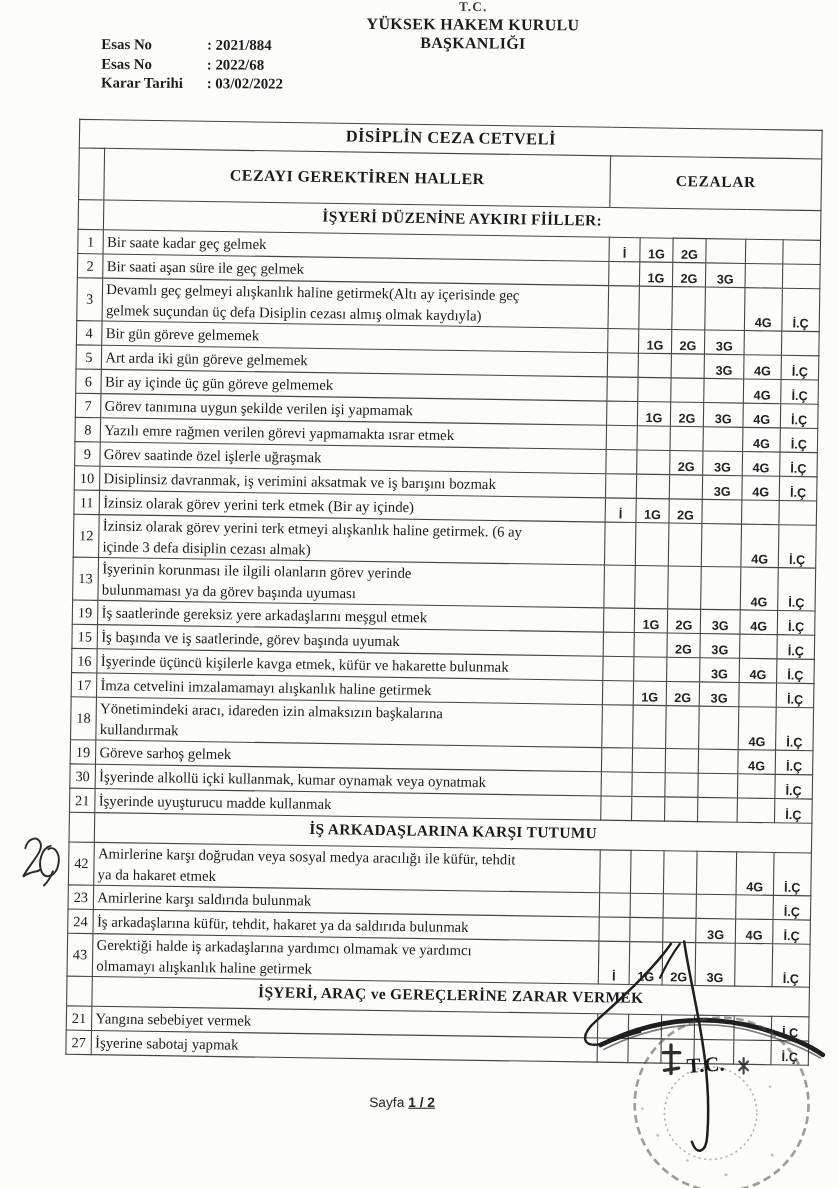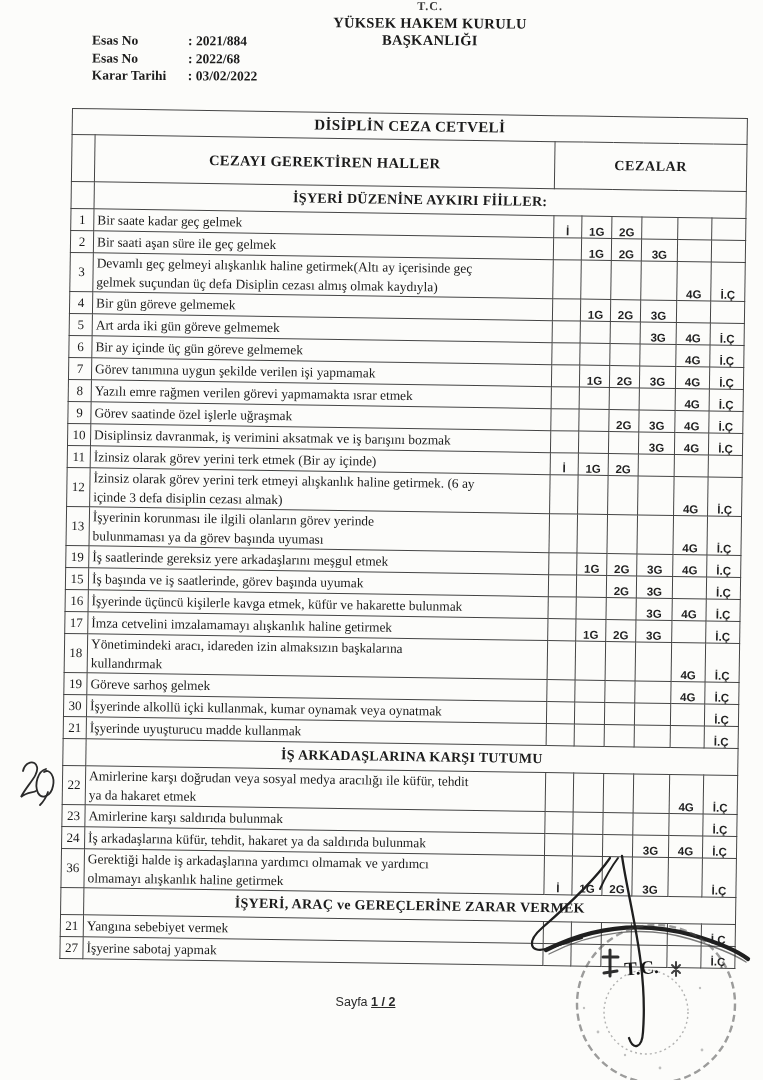--- a/index.html
+++ b/index.html
@@ -312,21 +312,21 @@
           <td class="pen"></td>
           <td class="pen"></td>
           <td class="pen"></td>
           <td class="pen">İ.Ç</td>
         </tr>
         <tr class="section-row">
           <td class="num"></td>
           <td class="section" colspan="7">İŞ ARKADAŞLARINA KARŞI TUTUMU</td>
         </tr>
         <tr class="item-row">
-          <td class="num">22</td>
+          <td class="num">42</td>
           <td class="desc">Amirlerine karşı doğrudan veya sosyal medya aracılığı ile küfür, tehdit
 ya da hakaret etmek</td>
           <td class="pen"></td>
           <td class="pen"></td>
           <td class="pen"></td>
           <td class="pen"></td>
           <td class="pen">4G</td>
           <td class="pen">İ.Ç</td>
         </tr>
         <tr class="item-row">
@@ -343,21 +343,21 @@
           <td class="num">24</td>
           <td class="desc">İş arkadaşlarına küfür, tehdit, hakaret ya da saldırıda bulunmak</td>
           <td class="pen"></td>
           <td class="pen"></td>
           <td class="pen"></td>
           <td class="pen">3G</td>
           <td class="pen">4G</td>
           <td class="pen">İ.Ç</td>
         </tr>
         <tr class="item-row">
-          <td class="num">36</td>
+          <td class="num">43</td>
           <td class="desc">Gerektiği halde iş arkadaşlarına yardımcı olmamak ve yardımcı
 olmamayı alışkanlık haline getirmek</td>
           <td class="pen">İ</td>
           <td class="pen">1G</td>
           <td class="pen">2G</td>
           <td class="pen">3G</td>
           <td class="pen"></td>
           <td class="pen">İ.Ç</td>
         </tr>
         <tr class="section-row">

